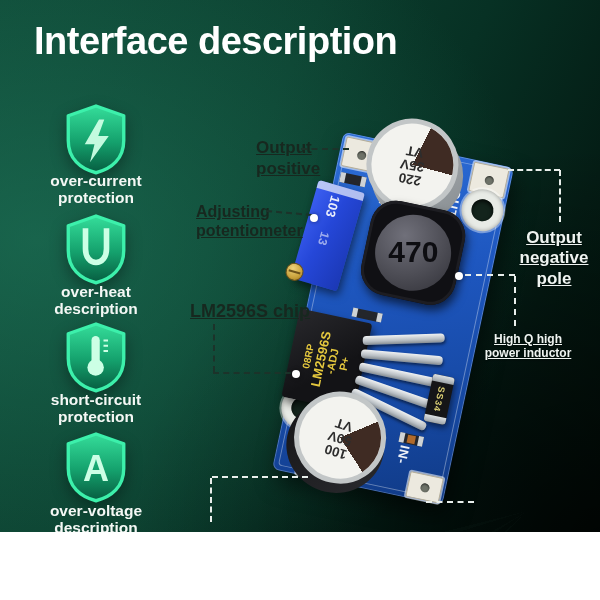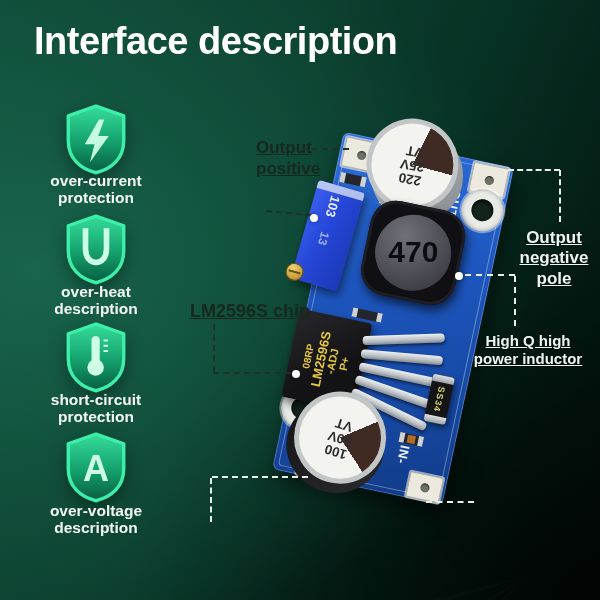--- a/index.html
+++ b/index.html
@@ -1,18 +1,18 @@
 <!DOCTYPE html>
 <html><head>
 <meta charset="utf-8">
 <style>
   html,body{margin:0;padding:0;}
   *{box-sizing:border-box;}
   body{font-family:"Liberation Sans", sans-serif;}
-  .stage{position:relative;width:600px;height:600px;overflow:hidden;
+  .stage{position:relative;width:600px;height:532px;overflow:hidden;
     background:
       radial-gradient(900px 700px at 6% 45%, rgba(36,134,103,0.50), rgba(36,134,103,0) 55%),
       radial-gradient(760px 640px at 100% 102%, rgba(0,0,0,0.78), rgba(0,0,0,0) 62%),
       conic-gradient(from 215deg at 88% 96%, rgba(130,255,214,0.00) 0 10deg, rgba(130,255,214,0.05) 10deg 13deg, rgba(130,255,214,0.00) 13deg 22deg, rgba(130,255,214,0.04) 22deg 25deg, rgba(130,255,214,0.00) 25deg 38deg, rgba(130,255,214,0.04) 38deg 41deg, rgba(130,255,214,0.00) 41deg 360deg),
       linear-gradient(115deg, #0e4634 0%, #0b3d2d 38%, #073124 58%, #041d15 80%, #02120b 100%);}
   .preline{white-space:pre-line;}
   .title{position:absolute;left:34px;top:20px;font-size:38px;font-weight:bold;color:#ffffff;letter-spacing:-0.5px;z-index:6;}
   
   .shield{position:absolute;left:57px;width:78px;height:72px;z-index:6;filter:drop-shadow(0 6px 8px rgba(0,0,0,0.35));}
   .shield-label{position:absolute;left:8px;width:176px;text-align:center;color:#f4f8f5;font-weight:bold;font-size:15.5px;line-height:1.12;z-index:6;}
@@ -206,35 +206,37 @@
         </div>
       </div>
     </div>
   </div>
 
 
   <div class="lbl lbl-dark preline" style="left:256px;top:137px;font-size:17px;line-height:1.25">Output
 positive</div>
   <div class="dash-h" style="left:301px;top:148px;width:48px"></div>
 
+  <div class="lbl lbl-dark preline" style="left:196px;top:202px;font-size:16px;line-height:1.2">Adjusting
+potentiometer</div>
   <div class="dash-h" style="left:266px;top:212px;width:46px;transform:rotate(5deg)"></div>
   <div class="dot" style="left:310px;top:214px"></div>
 
   <div class="lbl lbl-dark" style="left:190px;top:301px;font-size:18px">LM2596S chip</div>
   <div class="dash-v" style="left:213px;top:324px;height:48px"></div>
   <div class="dash-h" style="left:213px;top:372px;width:78px"></div>
   <div class="dot" style="left:292px;top:370px"></div>
 
   <div class="lbl lbl-light preline" style="left:514px;top:228px;width:80px;font-size:17px;line-height:1.2;text-align:center">Output
 negative
 pole</div>
   <div class="dash-h dash-light" style="left:508px;top:169px;width:52px"></div>
   <div class="dash-v dash-light" style="left:559px;top:170px;height:52px"></div>
 
-  <div class="lbl lbl-light preline" style="left:468px;top:332px;width:120px;font-size:15px;line-height:1.2;text-align:center">High Q high
+  <div class="lbl lbl-light preline" style="left:468px;top:332px;width:120px;font-size:12px;line-height:1.2;text-align:center">High Q high
 power inductor</div>
   <div class="dot" style="left:455px;top:272px"></div>
   <div class="dash-h dash-light" style="left:465px;top:274px;width:50px"></div>
   <div class="dash-v dash-light" style="left:514px;top:276px;height:50px"></div>
 
   <div class="dash-h dash-light" style="left:426px;top:501px;width:48px"></div>
 
   <div class="dash-v dash-light" style="left:210px;top:478px;height:44px"></div>
   <div class="dash-h dash-light" style="left:212px;top:476px;width:96px"></div>
 

